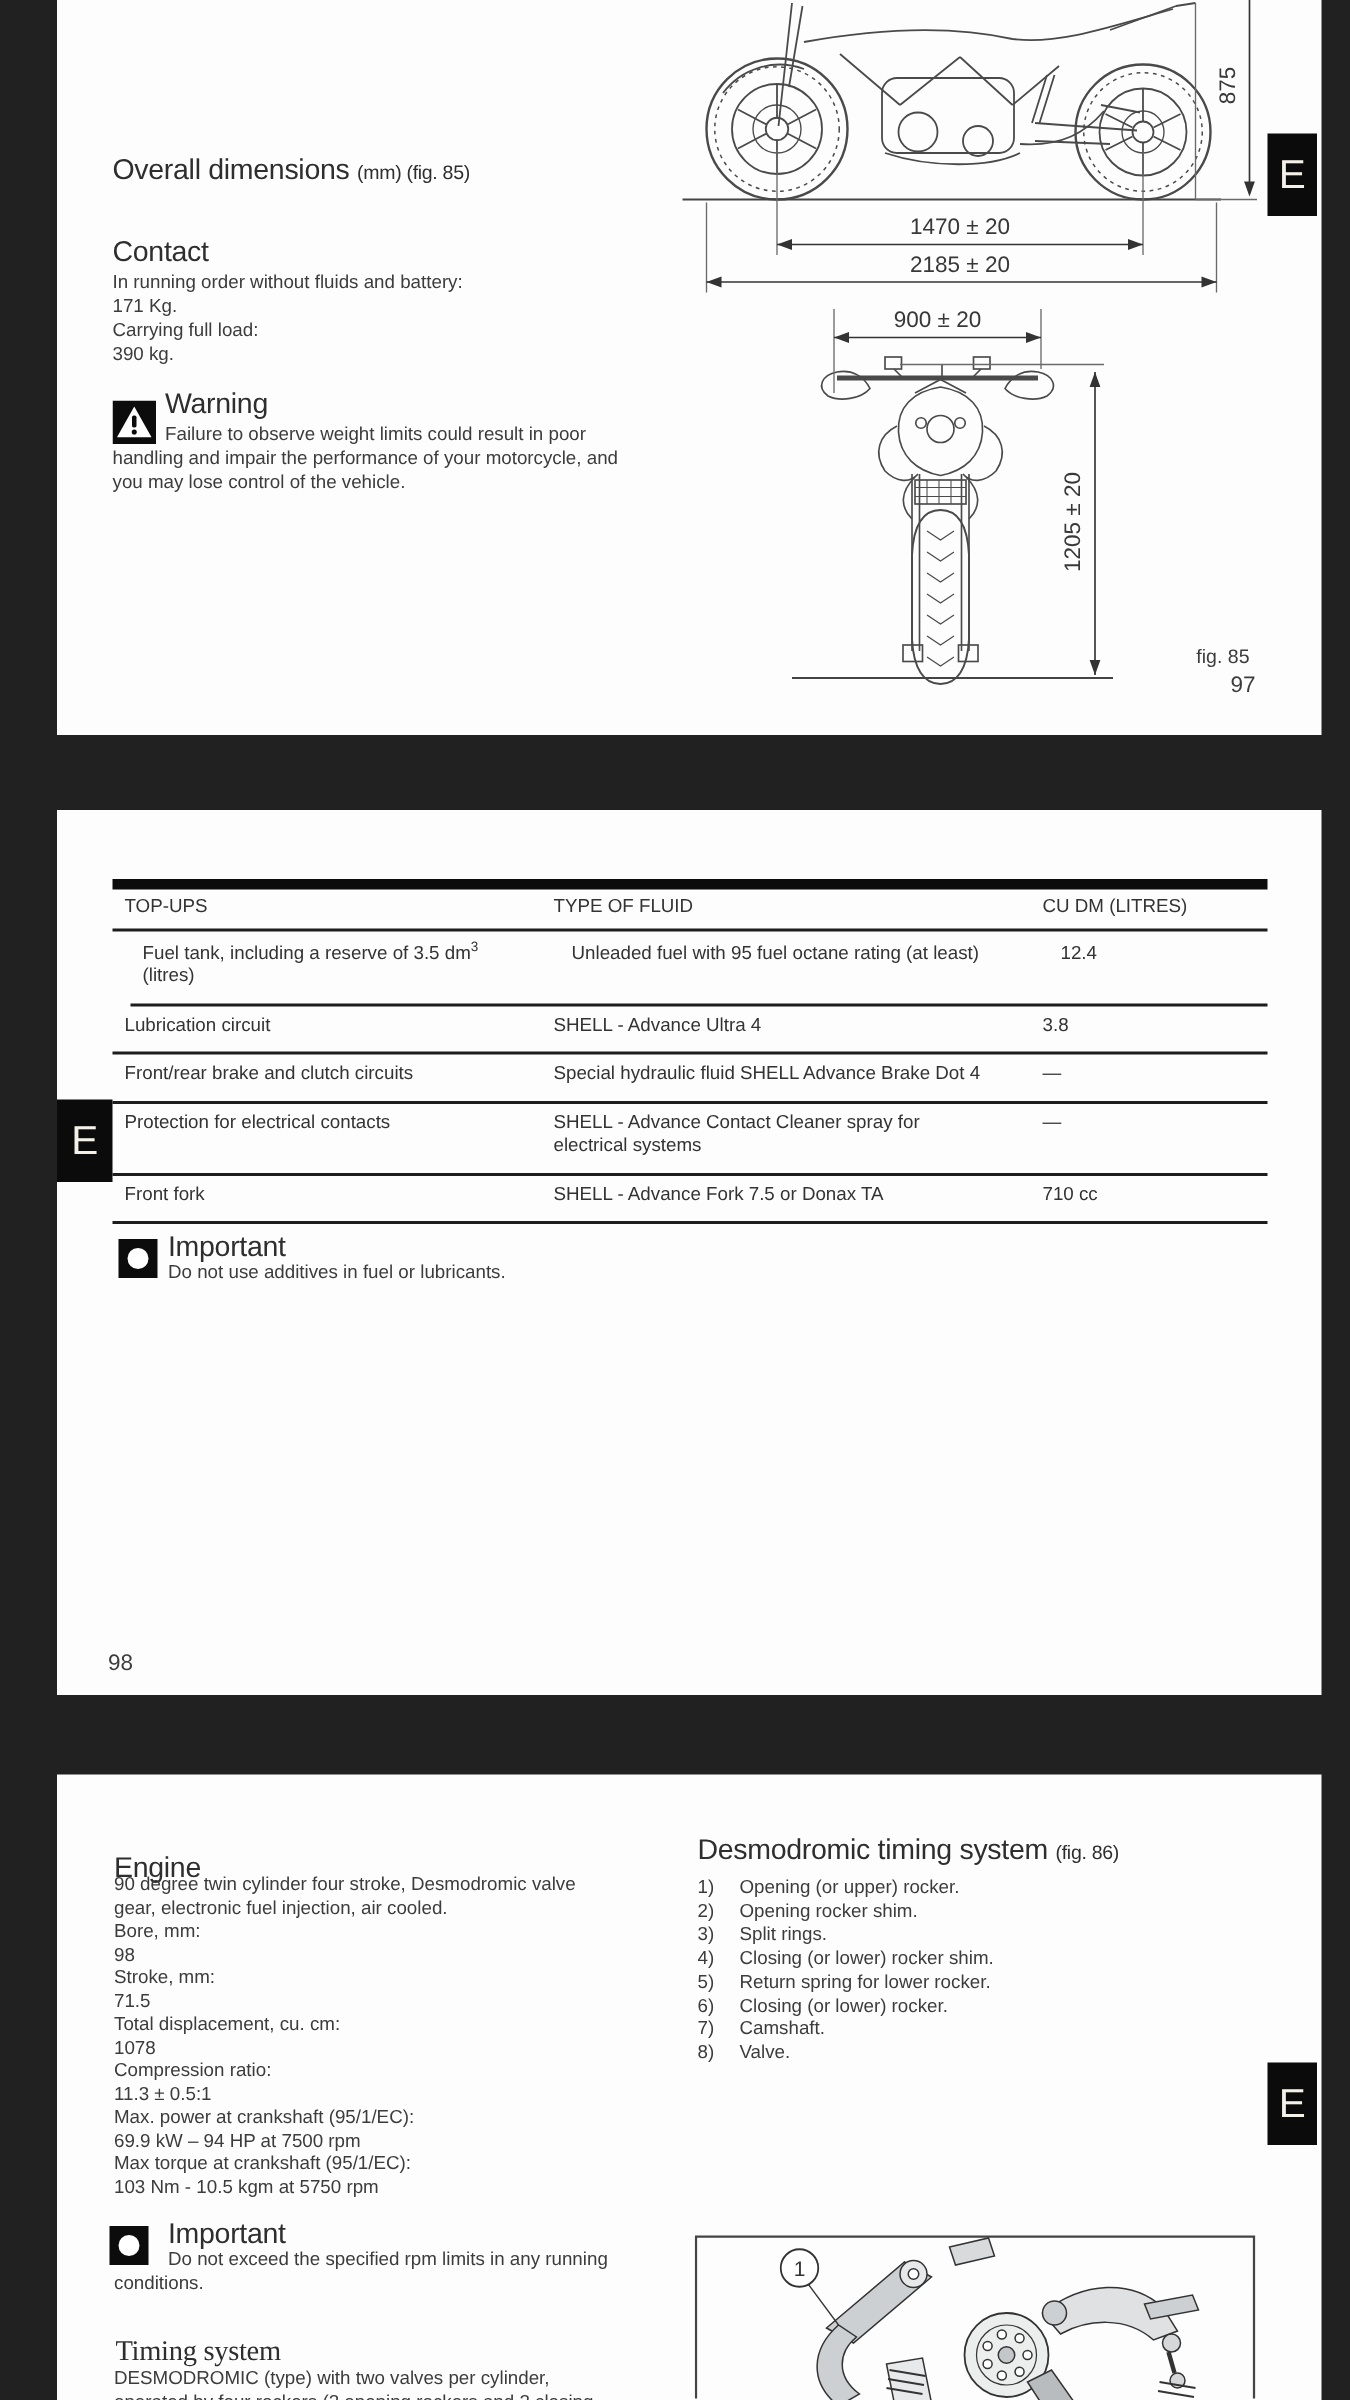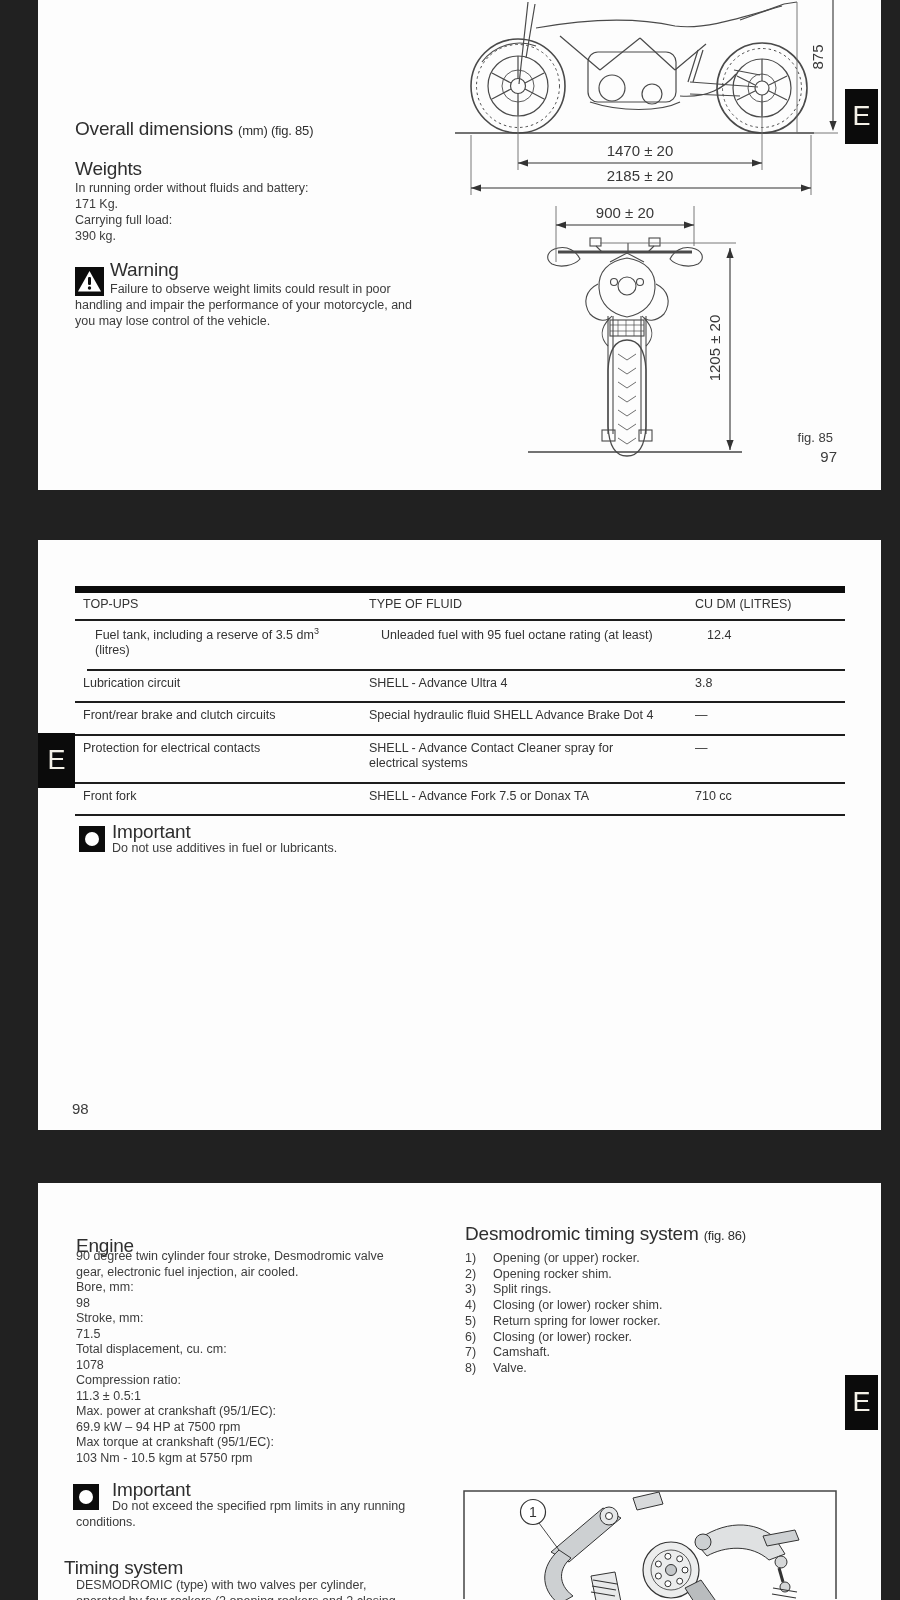--- a/index.html
+++ b/index.html
@@ -20,21 +20,21 @@
   .ml{white-space:pre-line;}
 
   
   .tab{position:absolute;background:#0b0b0b;color:#f4f1e8;
        display:flex;align-items:center;justify-content:center;
        font-size:27px;font-weight:400;}
   .tab-right{width:33px;height:55px;left:807px;}
   .tab-left{width:37px;height:55px;left:0;}
 
   
-  #p97-title{left:37px;top:118px;}
+  #p97-title{left:37px;top:103px;}
   #p97-weights-h{left:37px;top:158px;}
   #p97-weights-t{left:37px;top:180px;}
   #p97-warn-icon{position:absolute;left:37px;top:267px;width:29px;height:29px;}
   #p97-warn-h{left:72px;top:259px;}
   #p97-warn-t{left:37px;top:281px;width:392px;text-indent:35px;}
   #p97-fig{position:absolute;right:48px;top:430px;font-size:13px;color:#3c3c3c;}
   #p97-num{position:absolute;right:44px;top:448px;font-size:15px;color:#3c3c3c;}
   #p97-side-svg{position:absolute;left:402px;top:0;}
   #p97-front-svg{position:absolute;left:402px;top:198px;}
   #p97-tab{top:89px;}
@@ -60,39 +60,39 @@
 
   
   #pe-engine-h{left:38px;top:40px;margin-top:12px;}
   #pe-engine-t{left:38px;top:66px;line-height:15.5px;width:400px;}
   #pe-desmo-h{left:427px;top:40px;text-align:center;}
   #pe-dlist{position:absolute;left:427px;top:68px;font-size:12.5px;color:#3c3c3c;line-height:15.7px;}
   .ditem{display:grid;grid-template-columns:28px auto;}
   #pe-imp-icon{left:35px;top:301px;}
   #pe-imp-h{left:74px;top:296px;}
   #pe-imp-t{left:38px;top:315px;width:420px;text-indent:36px;}
-  #pe-timing-h{left:26px;top:374px;}
+  #pe-timing-h{left:39px;top:374px;font-family:Liberation Serif, serif;}
   #pe-timing-t{left:38px;top:395px;line-height:15.5px;width:410px;}
   #pe-fig86{position:absolute;left:425px;top:307px;width:375px;height:110px;}
   #pe-tab{top:192px;}
 
   svg text{font-family:"Liberation Sans","DejaVu Sans",sans-serif;}
   .dim-t{font-size:15px;fill:#383838;}
 </style>
 </head>
 <body>
 
 <section class="page" id="page97">
 
   <div class="h1" id="p97-title">
     <span>Overall dimensions</span>
     <span class="suffix">(mm) (fig. 85)</span>
   </div>
 
-  <div class="h1" id="p97-weights-h">Weights</div>
+  <div class="h1" id="p97-weights-h">Contact</div>
   <div class="body-txt ml" id="p97-weights-t">In running order without fluids and battery:
 171 Kg.
 Carrying full load:
 390 kg.</div>
 
   <svg id="p97-warn-icon" viewBox="0 0 29 29" width="29" height="29">
     <rect x="0" y="0" width="29" height="29" fill="#0c0c0c"></rect>
     <path d="M14.5,4 L26,24.5 L3,24.5 Z" fill="#ffffff"></path>
     <rect x="13" y="10" width="3" height="8" rx="1.2" fill="#0c0c0c"></rect>
     <circle cx="14.5" cy="21" r="1.7" fill="#0c0c0c"></circle>

